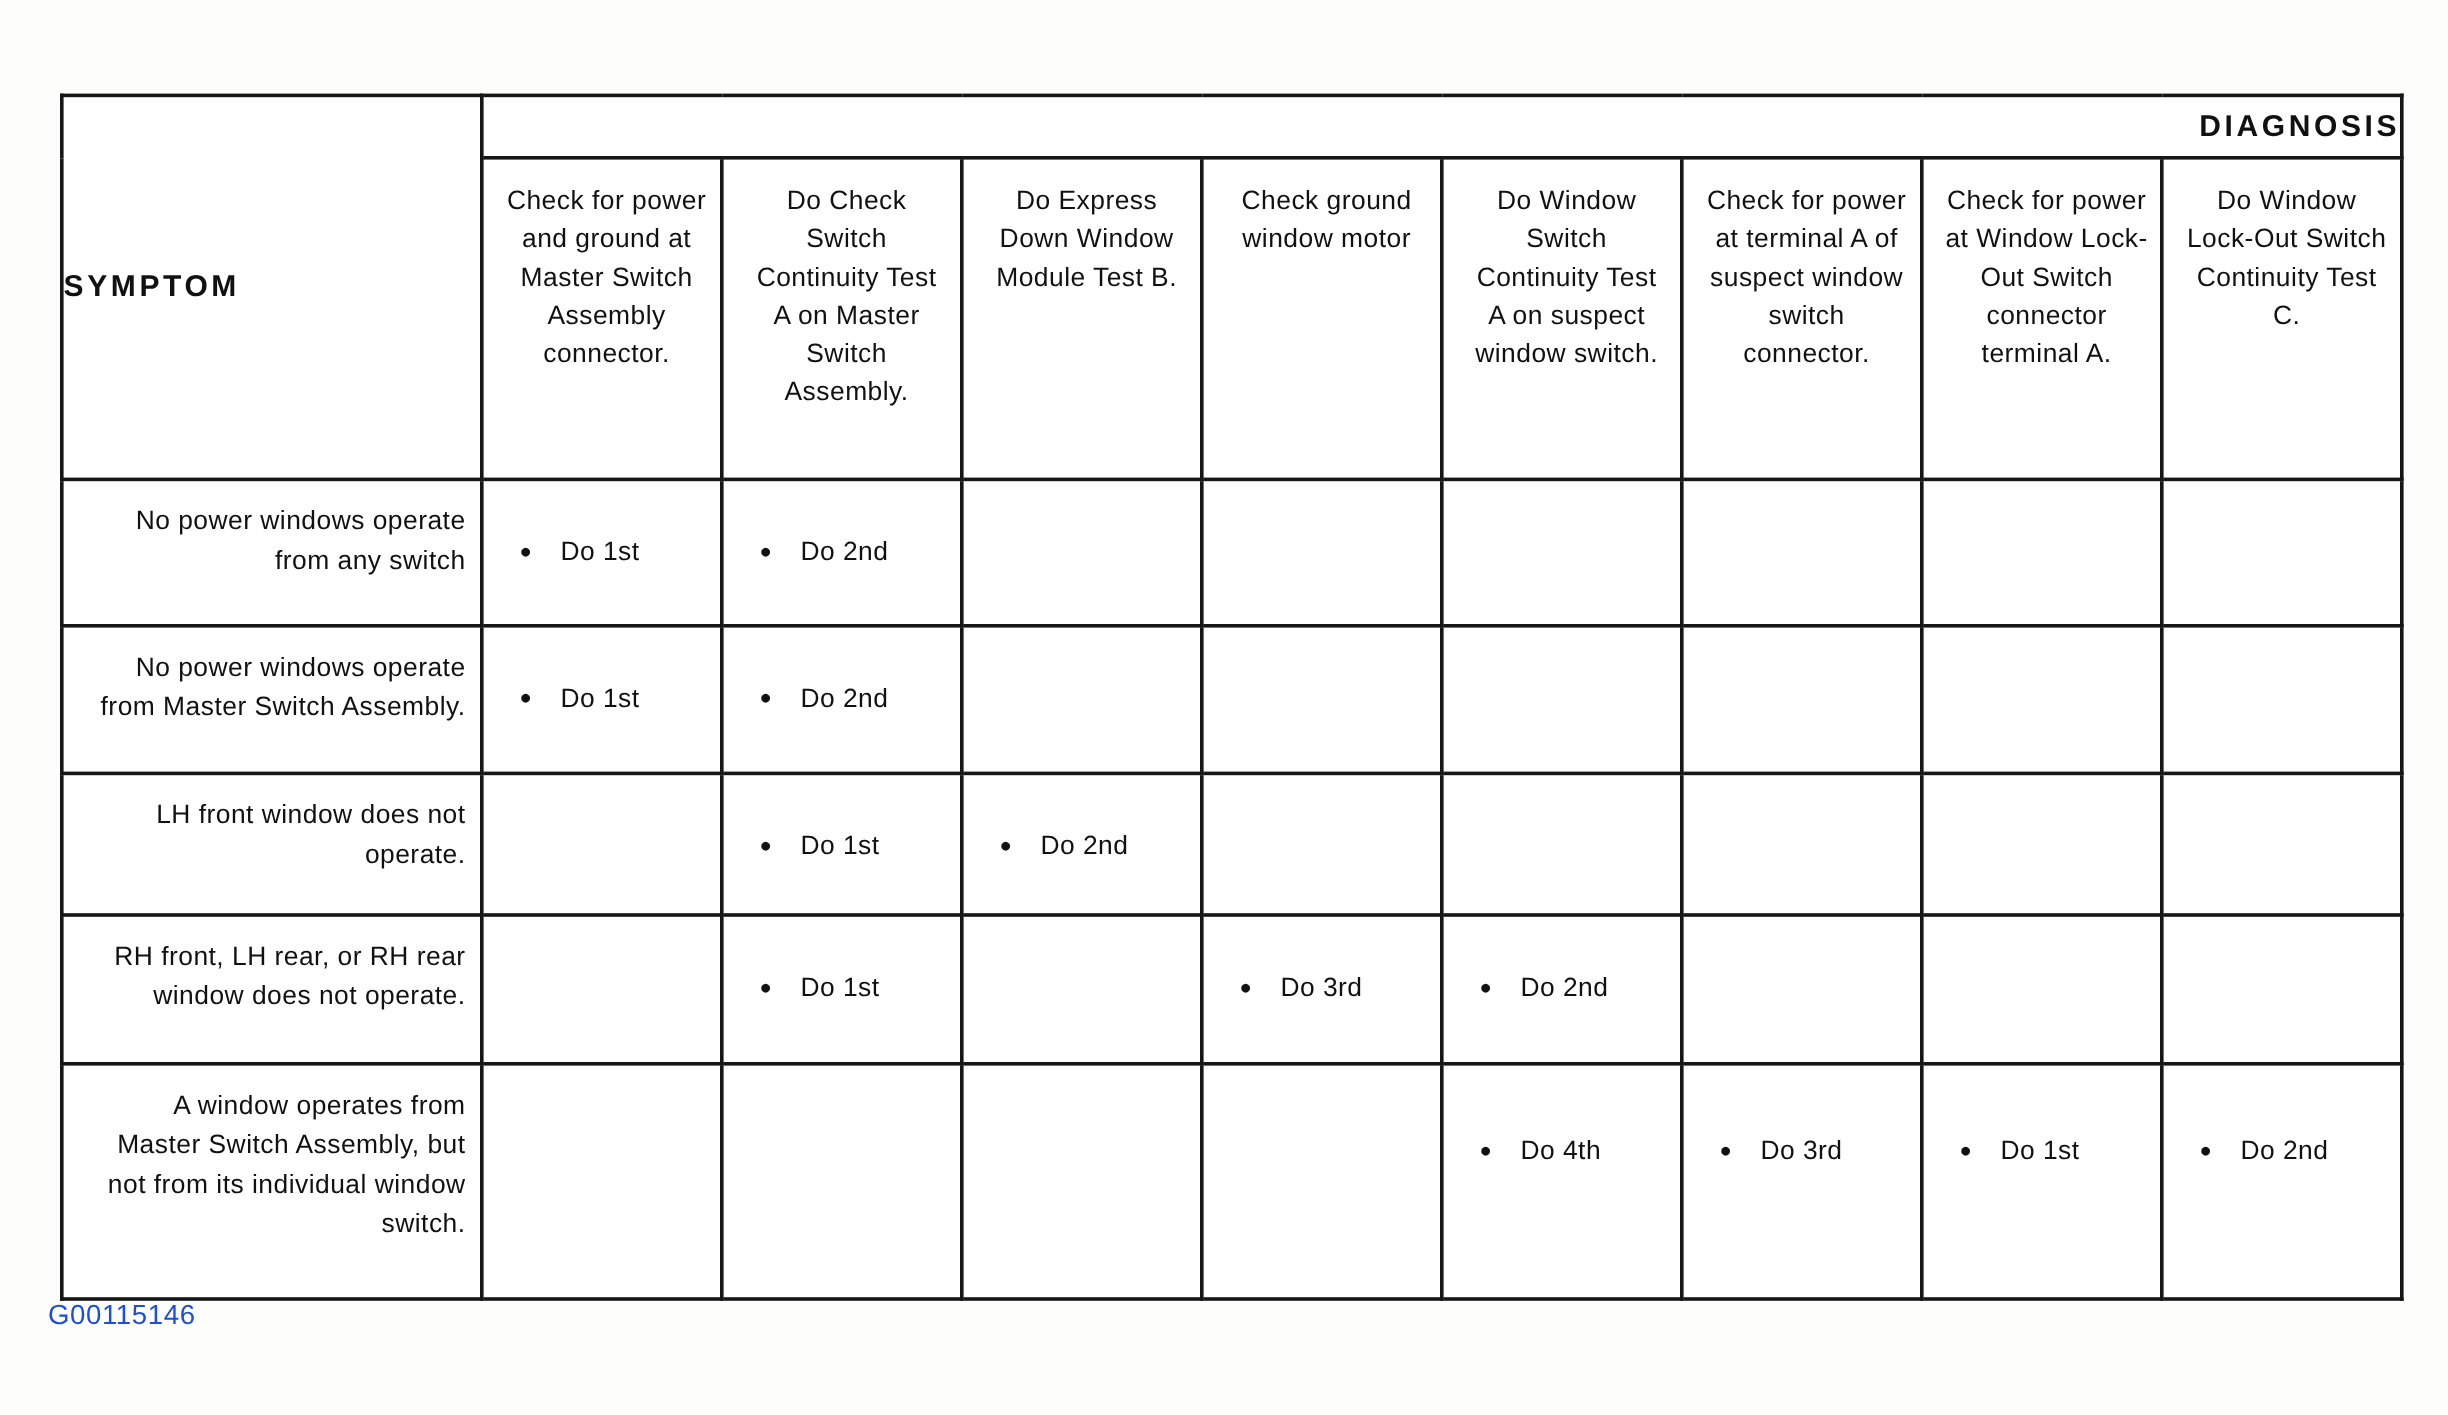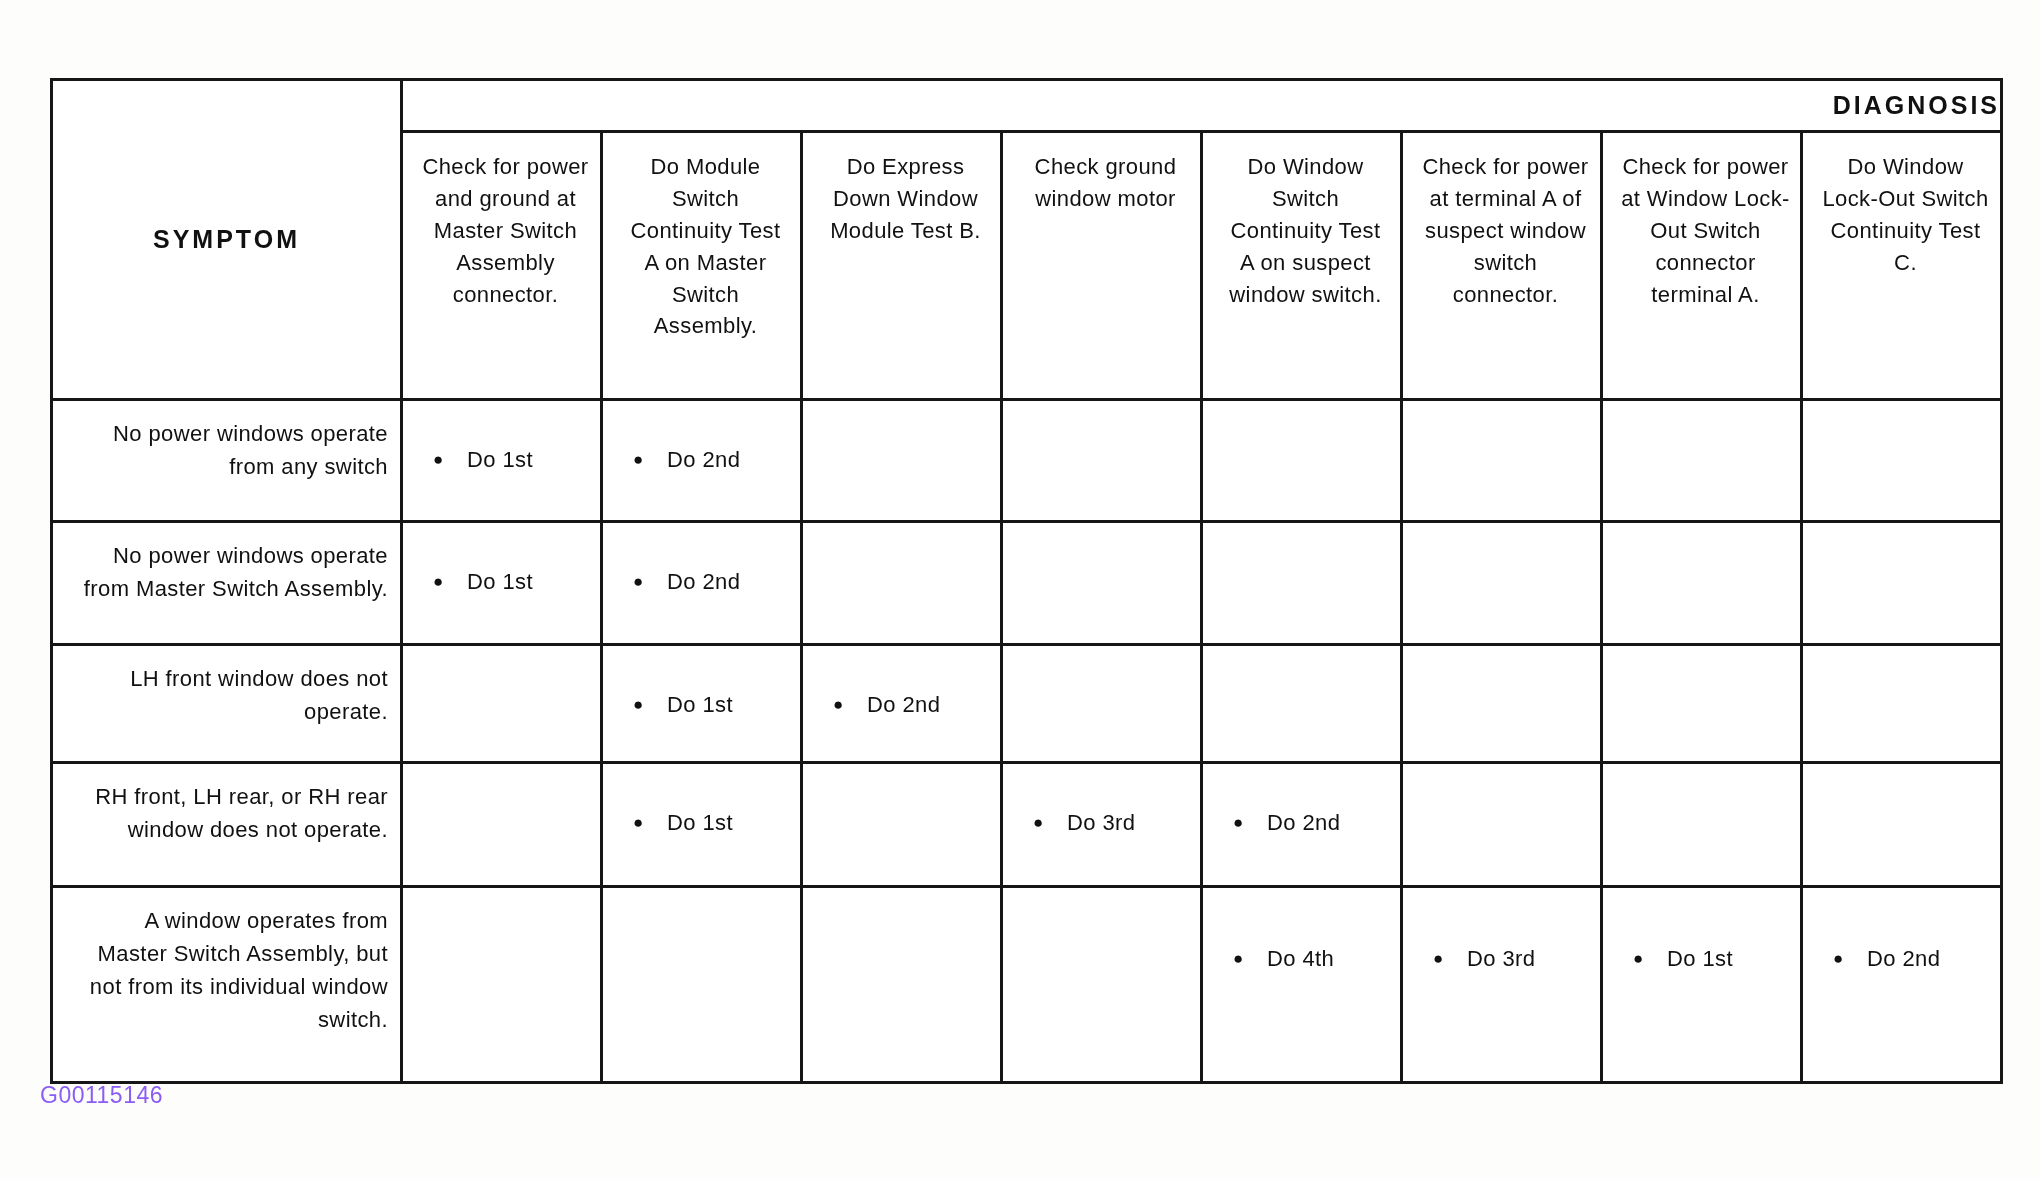--- a/index.html
+++ b/index.html
@@ -45,21 +45,21 @@
     letter-spacing: 3px;
     text-align: right;
     vertical-align: middle;
   }
 
   
   th.symptom-h {
     font-size: 25px;
     font-weight: 700;
     letter-spacing: 3px;
-    text-align: center;
+    text-align: left;
     vertical-align: middle;
   }
 
   
   tr.r-cols { height: 268px; }
   th.col-h {
     font-size: 22px;
     font-weight: 400;
     text-align: center;
     vertical-align: top;
@@ -101,21 +101,21 @@
     vertical-align: 2px;
   }
   td.diag-cell.has-entry .bullet { visibility: visible; }
 
   .figure-id {
     position: absolute;
     left: 40px;
     top: 1082px;
     font-size: 23px;
     letter-spacing: 0.5px;
-    color: #8b5cf6;
+    color: #1d4ed8;
   }
 </style>
 </head>
 <body>
 
 <div class="page">
 
   <table class="diag-table">
     <colgroup>
       <col class="c-symptom">
@@ -129,21 +129,21 @@
         <col class="c-diag">
     </colgroup>
 
     <thead>
       <tr class="r-diag">
         <th class="symptom-h" rowspan="2">SYMPTOM</th>
         <th class="diag-h" colspan="8">DIAGNOSIS</th>
       </tr>
       <tr class="r-cols">
         <th class="col-h">Check for power and ground at Master Switch Assembly connector.</th>
-        <th class="col-h">Do Module Switch Continuity Test A on Master Switch Assembly.</th>
+        <th class="col-h">Do Check Switch Continuity Test A on Master Switch Assembly.</th>
         <th class="col-h">Do Express Down Window Module Test B.</th>
         <th class="col-h">Check ground window motor</th>
         <th class="col-h">Do Window Switch Continuity Test A on suspect window switch.</th>
         <th class="col-h">Check for power at terminal A of suspect window switch connector.</th>
         <th class="col-h">Check for power at Window Lock-Out Switch connector terminal A.</th>
         <th class="col-h">Do Window Lock-Out Switch Continuity Test C.</th>
       </tr>
     </thead>
 
     <tbody>

